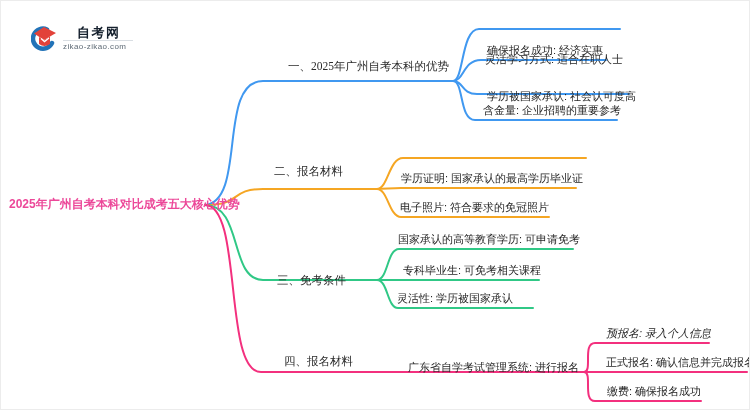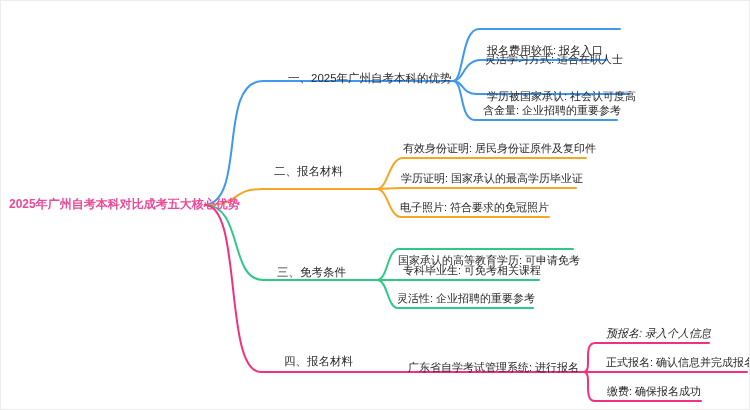--- a/index.html
+++ b/index.html
@@ -58,38 +58,48 @@
     </g>
 
     <g>
       <path d="M204,204 C242,204 222,371 260,371 L583,371" stroke="#F3307E"></path>
       <path d="M583,371 C592,371 581,342 594,342 L708,342" stroke="#F3307E"></path>
       <path d="M583,371 L746,371" stroke="#F3307E"></path>
       <path d="M583,371 C592,371 581,400 594,400 L700,400" stroke="#F3307E"></path>
     </g>
   </svg>
 
+  <div class="logo">
+    <svg class="logo-icon" width="26" height="27" viewBox="0 0 26 27">
+      <path d="M16,4.5 A10,10 0 1 0 21,18" fill="none" stroke-width="4.5" stroke-linecap="round" stroke="#2273B8"></path>
+      <polygon points="13,2 25,8 13,15 3,8.5" fill="#E2423A"></polygon>
+      <path d="M8,12 L8,19 Q13.5,23 19,19 L19,11.5 L13,15 Z" fill="#E2423A"></path>
+      <path d="M10,13.5 L13.5,16.5 L18,13" fill="none" stroke="#ffffff" stroke-width="1.4"></path>
+    </svg>
+    <div class="logo-title">自考网</div>
+    <div class="logo-divider"></div>
+    <div class="logo-domain">zikao-zikao.com</div>
+  </div>
 
   <div class="node root" style="left:8px;top:196px;">2025年广州自考本科对比成考五大核心优势</div>
 
-  <div class="node branch-label" style="left:287px;top:70px;">一、2025年广州自考本科的优势</div>
+  <div class="node branch-label" style="left:287px;top:58px;font-family:Liberation Serif, serif;">一、2025年广州自考本科的优势</div>
   <div class="node" style="left:484px;top:11px;margin-top:40px;">灵活学习方式: 适合在职人士</div>
-  <div class="node" style="left:486px;top:42px;">报名费用较低: 报名入口</div>
+  <div class="node" style="left:486px;top:42px;">确保报名成功: 经济实惠</div>
   <div class="node" style="left:486px;top:88px;">学历被国家承认: 社会认可度高</div>
   <div class="node" style="left:482px;top:102px;">含金量: 企业招聘的重要参考</div>
 
   <div class="node branch-label" style="left:273px;top:163px;">二、报名材料</div>
-  <div class="node" style="left:402px;top:140px;">有效身份证明: 居民身份证原件及复印件</div>
   <div class="node" style="left:400px;top:170px;">学历证明: 国家承认的最高学历毕业证</div>
   <div class="node" style="left:388px;top:199px;margin-left:11px;">电子照片: 符合要求的免冠照片</div>
 
-  <div class="node branch-label" style="left:276px;top:264px;">三、免考条件</div>
-  <div class="node" style="left:397px;top:231px;margin-top:21px;">国家承认的高等教育学历: 可申请免考</div>
+  <div class="node branch-label" style="left:276px;top:272px;">三、免考条件</div>
+  <div class="node" style="left:397px;top:231px;">国家承认的高等教育学历: 可申请免考</div>
   <div class="node" style="left:402px;top:262px;text-align:right;">专科毕业生: 可免考相关课程</div>
-  <div class="node" style="left:396px;top:290px;">灵活性: 企业招聘的重要参考</div>
+  <div class="node" style="left:396px;top:290px;">灵活性: 学历被国家承认</div>
 
   <div class="node branch-label" style="left:283px;top:353px;">四、报名材料</div>
   <div class="node" style="left:407px;top:353px;margin-top:6px;">广东省自学考试管理系统: 进行报名</div>
   <div class="node" style="left:605px;top:325px;font-style:italic;">预报名: 录入个人信息</div>
   <div class="node" style="left:605px;top:354px;">正式报名: 确认信息并完成报名</div>
   <div class="node" style="left:606px;top:383px;text-align:right;">缴费: 确保报名成功</div>
 
 </div>
 
 </body></html>

